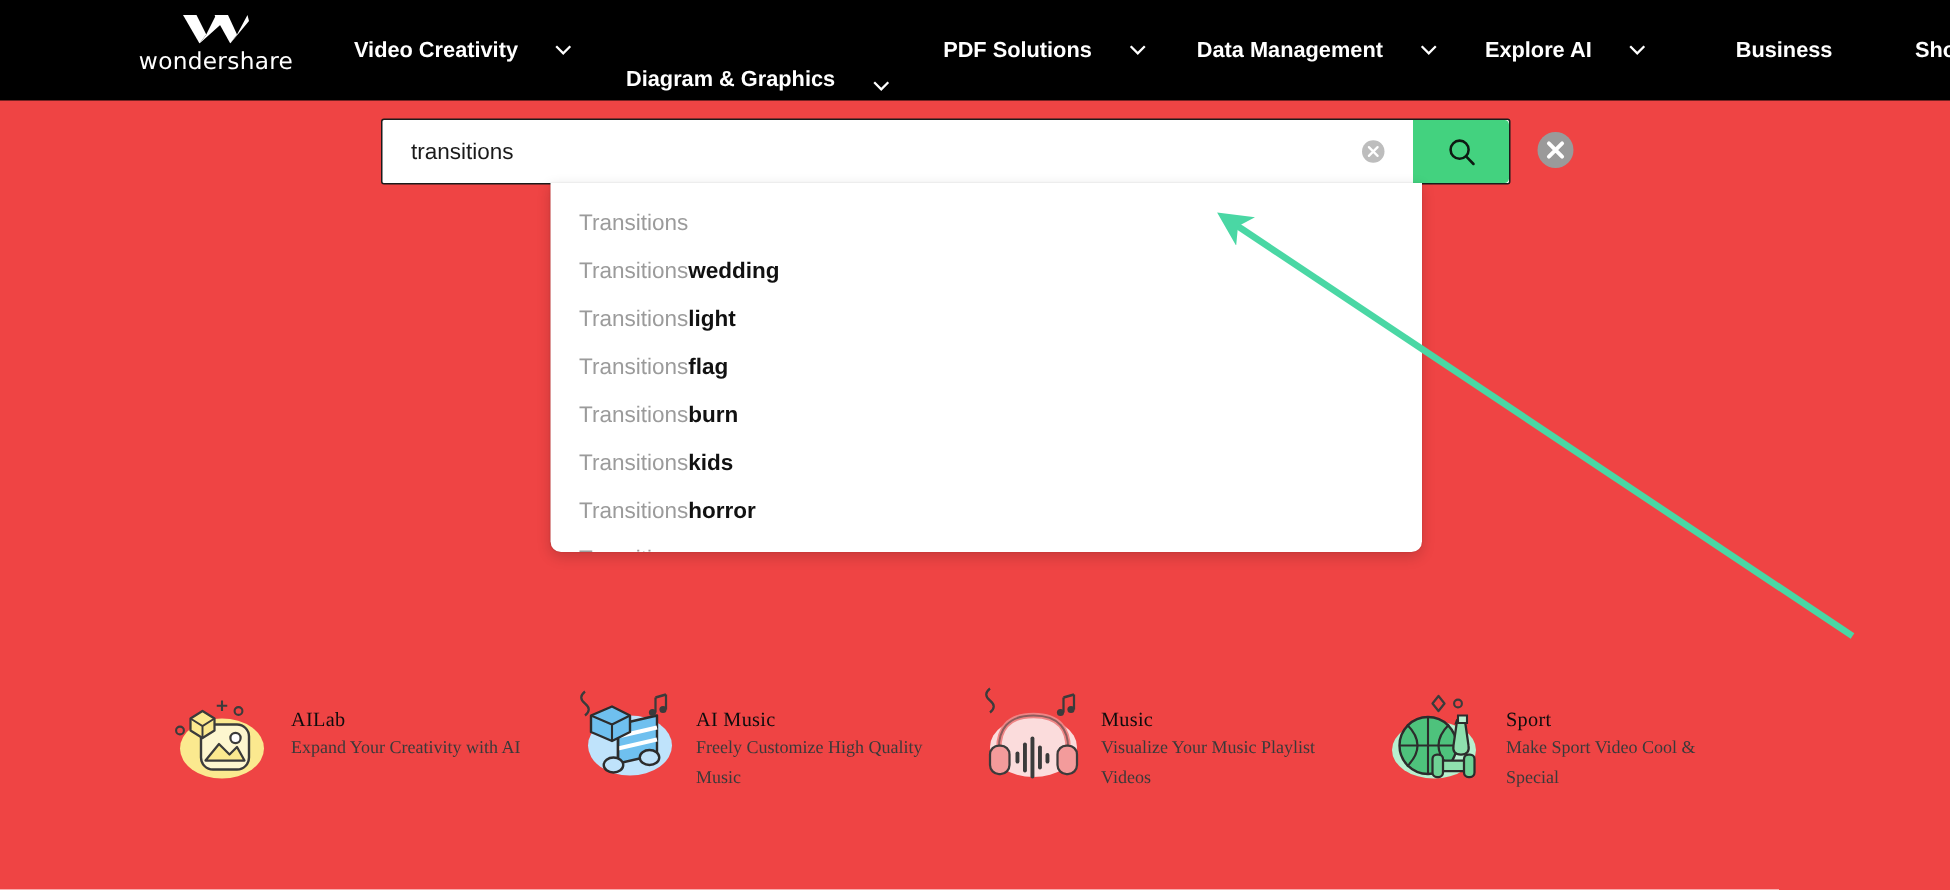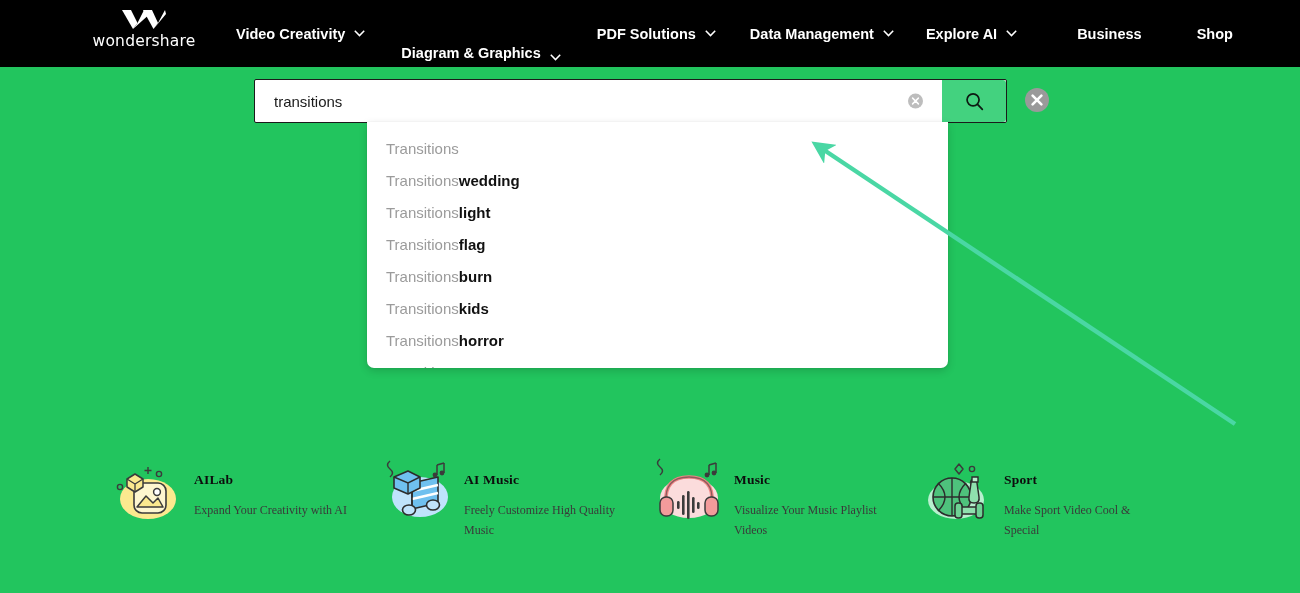--- a/index.html
+++ b/index.html
@@ -4,21 +4,21 @@
 <title>Wondershare Filmora Effects Search</title>
 <style>
   * { box-sizing: border-box; }
   html, body {
     margin: 0; padding: 0;
     width: 1300px; height: 593px;
     overflow: hidden;
     background: #ffffff;
     font-family: "Liberation Sans", sans-serif;
   }
-  #page { position: relative; width: 1300px; height: 593px; background: #22c55e; }
+  #page { position: relative; width: 1300px; height: 593px; background: #ef4444; }
 
   
   .topnav {
     position: absolute; left: 0; top: 0;
     width: 1300px; height: 67px;
     background: #000000;
     display: flex; align-items: center;
   }
   .brand {
     position: absolute; left: 93px; top: 10px;
@@ -29,21 +29,21 @@
   .brand-word {
     color: #ffffff; font-size: 15.5px; letter-spacing: .2px;
     margin-top: 3px; font-weight: 400; white-space: nowrap;
     font-family: "DejaVu Sans", sans-serif;
   }
   .navlinks {
     position: absolute; left: 236px; top: 0; height: 67px;
     display: flex; align-items: center;
   }
   .navitem {
-    display: flex; align-items: center; gap: 9px;
+    display: flex; align-items: center; gap: 25px;
     color: #ffffff; font-size: 14.5px; font-weight: bold;
     white-space: nowrap; cursor: pointer; height: 54px;
     padding: 0 0;
   }
   .navitem + .navitem { margin-left: 0; }
   .nav-sp-1 { margin-right: 36px; }
   .nav-sp-2 { margin-right: 36px; align-items: flex-end; }
   .nav-sp-3 { margin-right: 34px; }
   .nav-sp-4 { margin-right: 32px; }
   .nav-sp-5 { margin-right: 60px; }
@@ -195,22 +195,22 @@
   
   .catrow {
     position: absolute; left: 112px; top: 455px;
     width: 1080px; height: 80px;
     display: flex;
   }
   .cat-card { width: 274px; display: flex; align-items: flex-start; cursor: pointer; }
   .cat-ico { width: 74px; height: 74px; flex: none; display: block; margin-top: 0; }
   .cat-text { padding-top: 17px; margin-left: 8px; font-family: "Liberation Serif", serif; }
   .cat-title {
-    font-size: 13.5px; font-weight: bold; color: #0d0d0d;
-    letter-spacing: .2px; margin-bottom: 12px; white-space: nowrap;
+    font-size: 13.5px; font-weight: normal; color: #0d0d0d;
+    letter-spacing: .2px; white-space: nowrap;
   }
   .cat-desc { font-size: 12px; color: #3a3a3a; line-height: 1.7; max-width: 160px; }
 </style>
 </head>
 <body>
 
 <div id="page">
 
   <div class="topnav">
 

